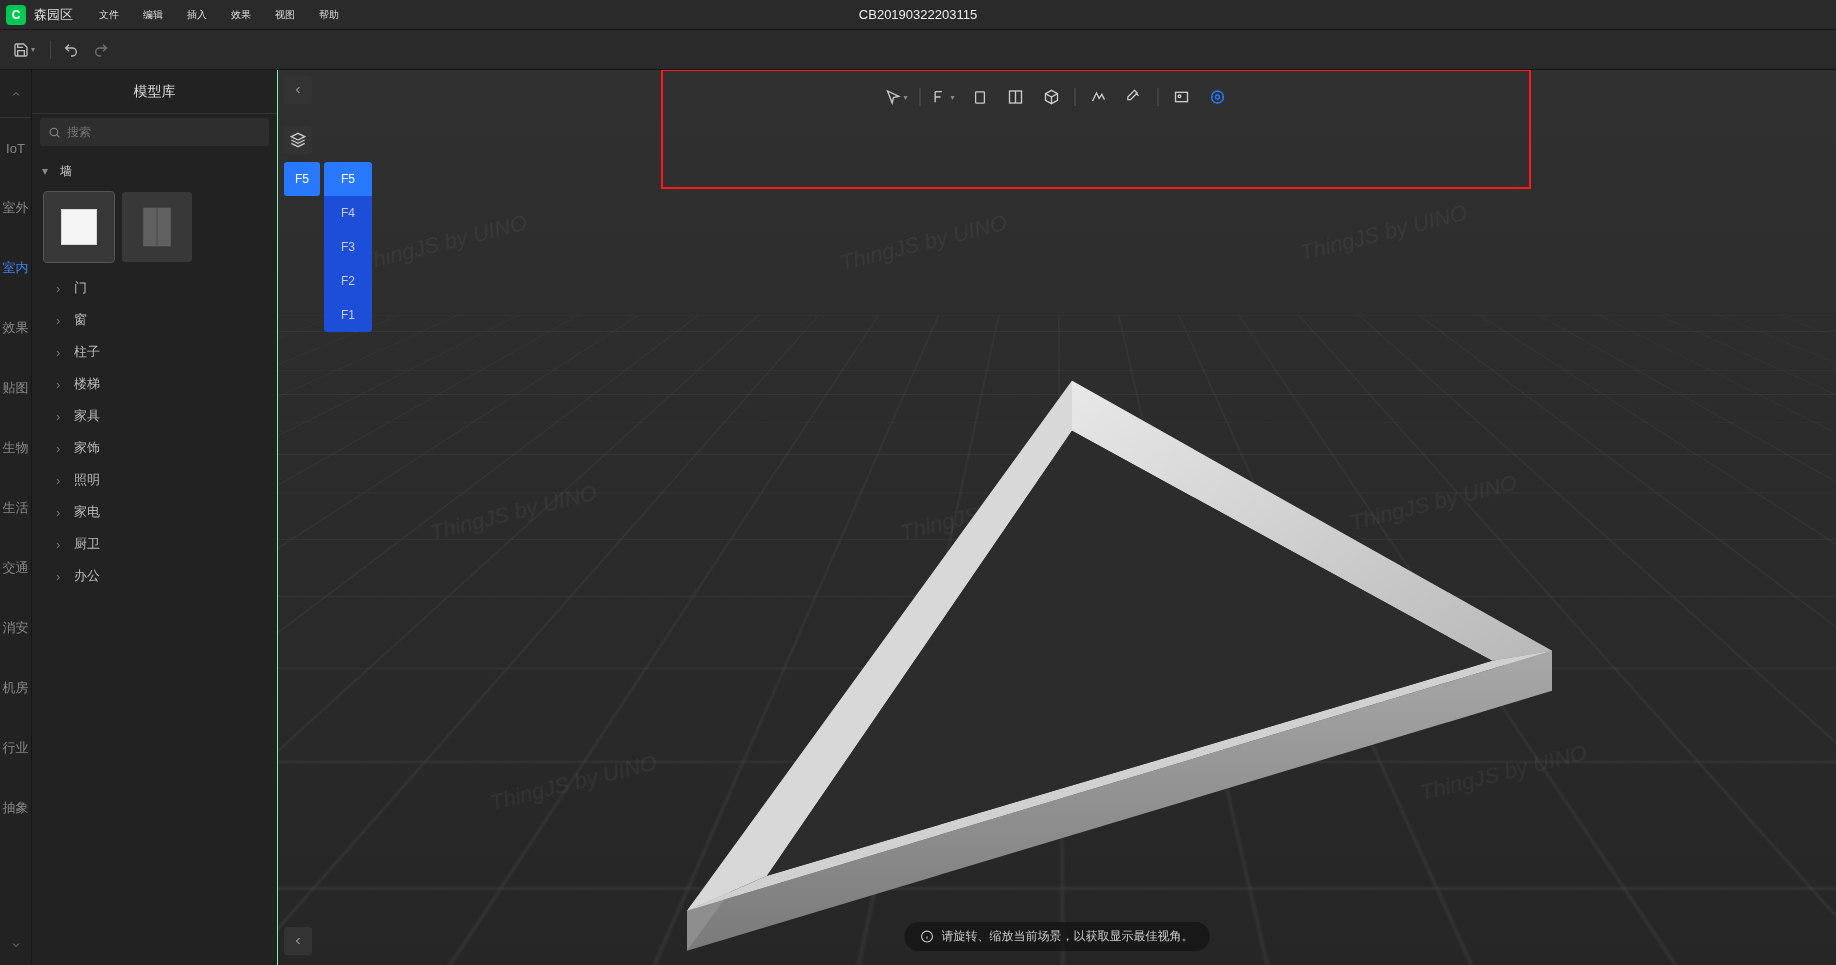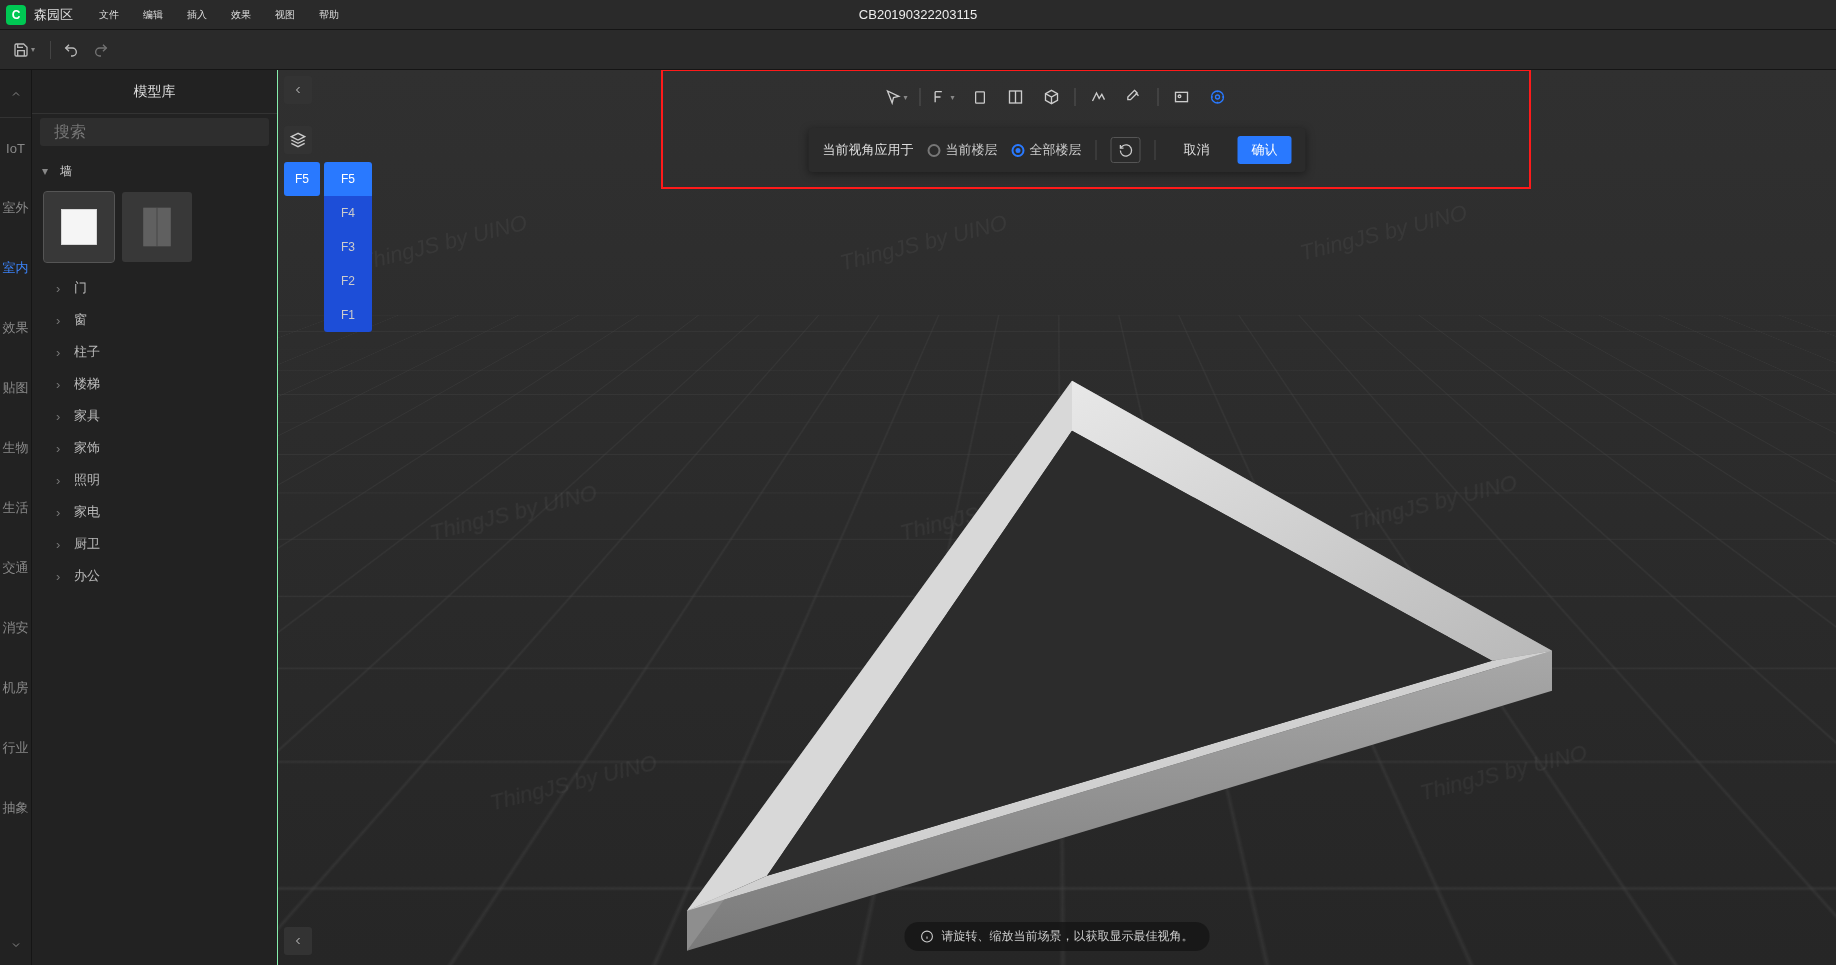--- a/index.html
+++ b/index.html
@@ -28,21 +28,21 @@
 .rail-bottom{margin-top:auto;height:40px;display:flex;align-items:center;justify-content:center;color:#888}
 
 
 .lib-panel{width:246px;background:#222;border-right:1px solid #86efac;display:flex;flex-direction:column}
 .lib-title{height:44px;display:flex;align-items:center;justify-content:center;color:#ddd;font-size:14px;border-bottom:1px solid #333}
 .lib-tabs{display:flex;padding:8px 6px;gap:6px}
 .lib-tab{flex:1;height:28px;display:flex;align-items:center;justify-content:center;border-radius:3px;cursor:pointer;font-size:12px}
 .lib-tab.active{background:#2979ff;color:#fff}
 .lib-tab:not(.active){background:#333;color:#ccc}
 .search-box{margin:4px 8px 10px;height:28px;background:#2e2e2e;border-radius:3px;display:flex;align-items:center;padding:0 8px;color:#888}
-.search-box input{flex:1;background:transparent;border:none;outline:none;color:#ccc;margin-left:6px;font-size:16px}
+.search-box input{flex:1;background:transparent;border:none;outline:none;color:#ccc;margin-left:6px;font-size:12px}
 .cat{padding:0 10px}
 .cat-header{display:flex;align-items:center;height:30px;cursor:pointer;color:#ddd}
 .cat-header .chev{width:12px;display:inline-block;margin-right:6px;color:#888}
 .thumbs{display:flex;gap:8px;padding:6px 2px 10px}
 .thumb{width:70px;height:70px;background:#383838;border-radius:3px;display:flex;align-items:center;justify-content:center;cursor:pointer}
 .thumb.sel{outline:1px solid #555}
 .sub-cat{padding-left:14px}
 .sub-item{height:32px;display:flex;align-items:center;color:#bbb;cursor:pointer;font-size:13px}
 .sub-item .chev{width:12px;margin-right:6px;color:#777}
 
@@ -347,41 +347,20 @@
         </div>
       <div class="strip-btn active">
           <svg width="16" height="16" viewBox="0 0 24 24" fill="none" stroke="currentColor" stroke-width="2">
             <circle cx="12" cy="12" r="9"></circle>
             <circle cx="12" cy="12" r="3"></circle>
             <path d="M12 3v2M12 19v2M3 12h2M19 12h2"></path>
           </svg>
         </div>
     </div>
 
-    <div class="dlg-bar">
-      <span class="dlg-label">当前视角应用于</span>
-      <label class="radio">
-          <span class="dot"></span>
-          <span>当前楼层</span>
-        </label>
-      <label class="radio on">
-          <span class="dot"></span>
-          <span>全部楼层</span>
-        </label>
-      <span class="dlg-sep"></span>
-      <span class="icon-btn">
-          <svg width="15" height="15" viewBox="0 0 24 24" fill="none" stroke="currentColor" stroke-width="2">
-            <path d="M3 12a9 9 0 1 0 3-6.7L3 8"></path>
-            <polyline points="3 3 3 8 8 8"></polyline>
-          </svg>
-        </span>
-      <span class="dlg-sep"></span>
-      <span class="btn btn-cancel">取消</span>
-      <span class="btn btn-ok">确认</span>
-    </div>
 
     <div class="red-box"></div>
 
     <div class="hint">
       <svg width="13" height="13" viewBox="0 0 24 24" fill="none" stroke="currentColor" stroke-width="2">
           <circle cx="12" cy="12" r="10"></circle>
           <line x1="12" y1="16" x2="12" y2="12"></line>
           <line x1="12" y1="8" x2="12" y2="8"></line>
         </svg>
       <span>请旋转、缩放当前场景，以获取显示最佳视角。</span>

